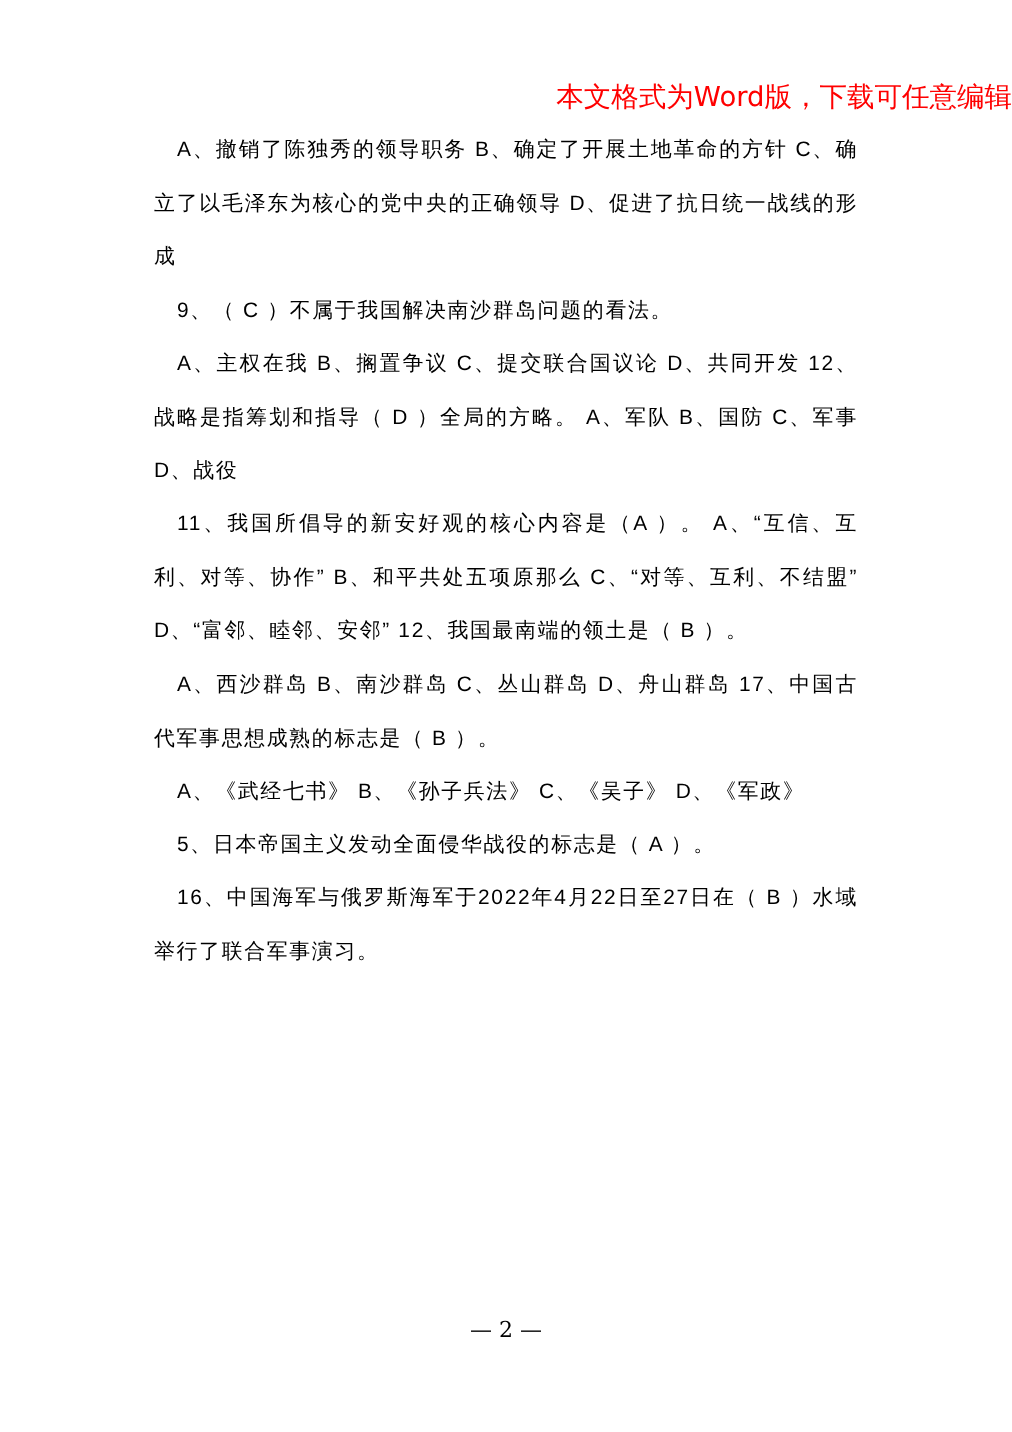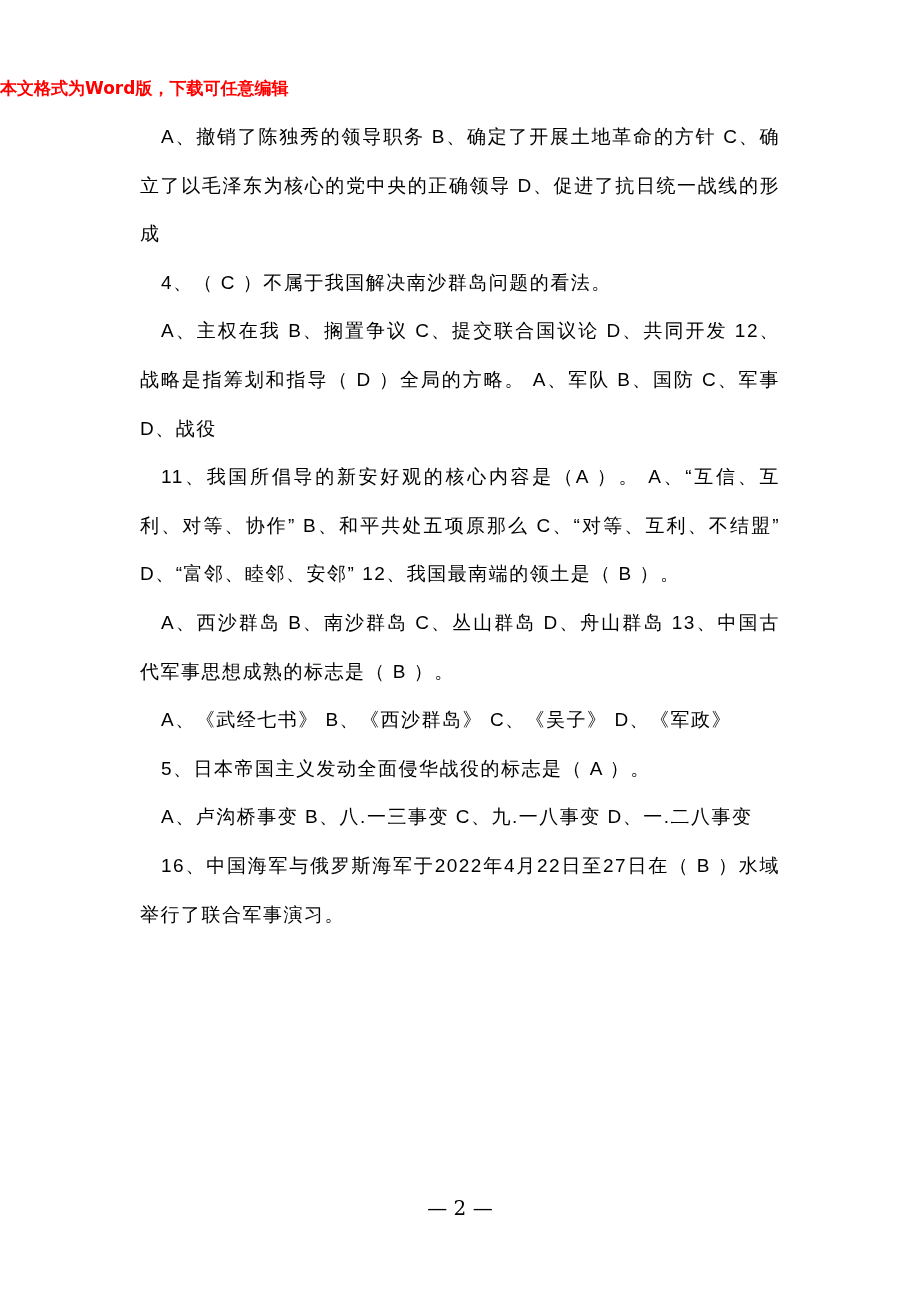--- a/index.html
+++ b/index.html
@@ -18,25 +18,25 @@
       left: 0; top: 0;
       width: 920px;
       height: 1302px;
       background: #ffffff;
     }
     .banner {
       position: absolute;
       top: 68px;
       left: 0;
       width: 920px;
-      text-align: left;
+      text-align: right;
       color: #ff0000;
       font-family: "DejaVu Sans", sans-serif;
-      font-weight: bold;
-      font-size: 17px;
+      font-weight: normal;
+      font-size: 25px;
       line-height: 40px;
       letter-spacing: 0px;
     }
     .body-text {
       position: absolute;
       left: 140px;
       top: 113px;
       width: 640px;
       font-family: Liberation Sans, sans-serif;
       font-size: 19px;
@@ -64,24 +64,23 @@
     }
   </style>
 </head>
 <body>
 
 <div class="page">
   <div class="banner">本文格式为Word版，下载可任意编辑</div>
 
   <div class="body-text">
     <p class="para">A、撤销了陈独秀的领导职务 B、确定了开展土地革命的方针 C、确立了以毛泽东为核心的党中央的正确领导 D、促进了抗日统一战线的形成</p>
-    <p class="para">4、（ C ）不属于我国解决南沙群岛问题的看法。</p>
+    <p class="para">9、（ C ）不属于我国解决南沙群岛问题的看法。</p>
     <p class="para">A、主权在我 B、搁置争议 C、提交联合国议论 D、共同开发 12、战略是指筹划和指导（ D ）全局的方略。 A、军队 B、国防 C、军事 D、战役</p>
     <p class="para">11、我国所倡导的新安好观的核心内容是（A ）。 A、“互信、互利、对等、协作” B、和平共处五项原那么 C、“对等、互利、不结盟” D、“富邻、睦邻、安邻” 12、我国最南端的领土是（ B ）。</p>
-    <p class="para">A、西沙群岛 B、南沙群岛 C、丛山群岛 D、舟山群岛 13、中国古代军事思想成熟的标志是（ B ）。</p>
-    <p class="para">A、《武经七书》 B、《西沙群岛》 C、《吴子》 D、《军政》</p>
+    <p class="para">A、西沙群岛 B、南沙群岛 C、丛山群岛 D、舟山群岛 17、中国古代军事思想成熟的标志是（ B ）。</p>
+    <p class="para">A、《武经七书》 B、《孙子兵法》 C、《吴子》 D、《军政》</p>
     <p class="para">5、日本帝国主义发动全面侵华战役的标志是（ A ）。</p>
-    <p class="para">A、卢沟桥事变 B、八.一三事变 C、九.一八事变 D、一.二八事变</p>
     <p class="para">16、中国海军与俄罗斯海军于2022年4月22日至27日在（ B ）水域举行了联合军事演习。</p>
   </div>
 
   <div class="footer">— 2 —</div>
 </div>
 
 </body></html>

